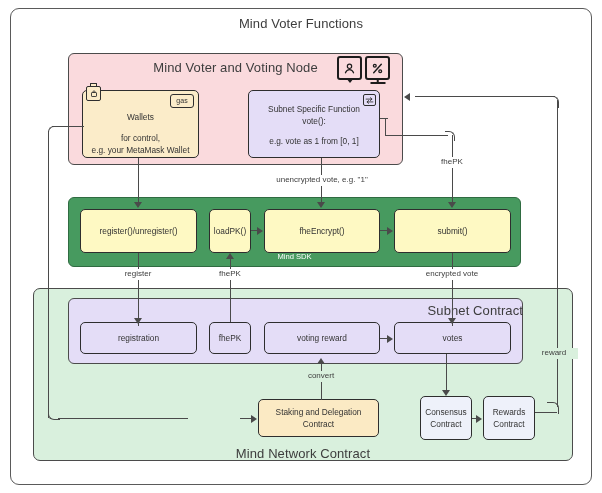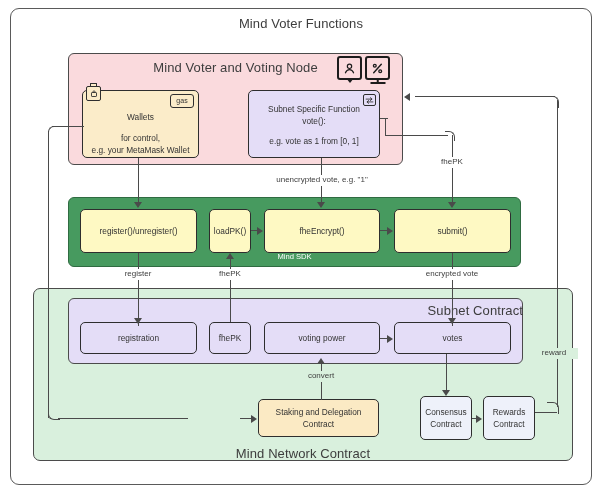--- a/index.html
+++ b/index.html
@@ -262,21 +262,21 @@
   <div class="abs subnet-contract"></div>
   <div class="abs title-center" style="left:68px; top:303px; width:455px;text-align:right;">Subnet Contract</div>
 
   <div class="abs node node-purple" style="left:80px; top:322px; width:117px; height:32px;">
     <span>registration</span>
   </div>
   <div class="abs node node-purple" style="left:209px; top:322px; width:42px; height:32px;">
     <span>fhePK</span>
   </div>
   <div class="abs node node-purple" style="left:264px; top:322px; width:116px; height:32px;">
-    <span>voting power</span>
+    <span>voting reward</span>
   </div>
   <div class="abs node node-purple" style="left:394px; top:322px; width:117px; height:32px;">
     <span>votes</span>
   </div>
 
   <div class="abs ln-h" style="left:380px; top:338px; width:8px;"></div>
   <div class="abs arrow-r" style="left:387px; top:335px;"></div>
 
   <div class="abs node node-orange" style="left:258px; top:399px; width:121px; height:38px;">
     <span>Staking and Delegation Contract</span>

